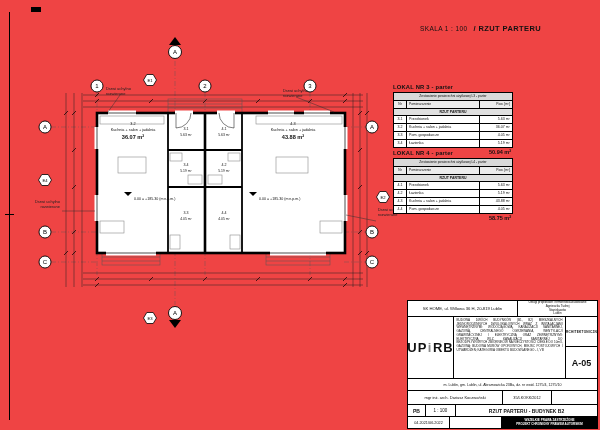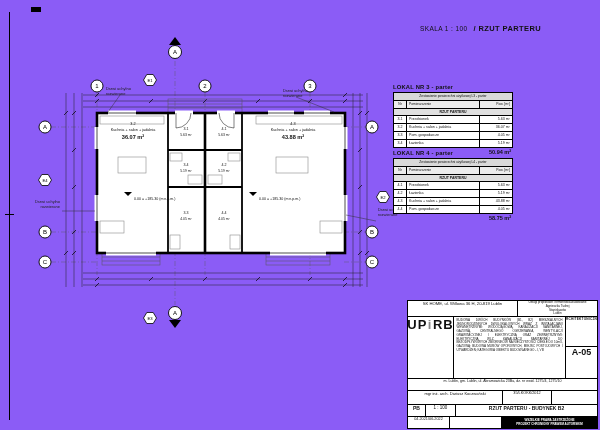--- a/index.html
+++ b/index.html
@@ -1,16 +1,16 @@
 <!DOCTYPE html>
 <html><head>
 <meta charset="utf-8">
 <style>
   html,body{margin:0;padding:0;background:#e8e8e8;}
-  .page{position:relative;width:600px;height:430px;background:#8b5cf6;font-family:"Liberation Sans",sans-serif;color:#111;overflow:hidden;}
+  .page{position:relative;width:600px;height:430px;background:#ef4444;font-family:"Liberation Sans",sans-serif;color:#111;overflow:hidden;}
   
   .hdr{position:absolute;left:420px;top:24px;display:flex;align-items:baseline;gap:6px;}
   .hdr .sc{font-size:6.5px;letter-spacing:.4px;}
   .hdr .tt{font-size:7.5px;font-weight:bold;letter-spacing:.4px;}
   
   .fold-line{position:absolute;left:9px;top:12px;width:0;height:408px;border-left:1px solid #000;}
   .fold-mark{position:absolute;left:31px;top:7px;width:10px;height:5px;background:#000;}
   .fold-tick{position:absolute;left:5px;top:214px;width:9px;height:1px;background:#000;}
   
   .note{position:absolute;font-size:4px;line-height:4.8px;color:#222;}
@@ -23,21 +23,21 @@
   .trow:first-child{border-top:none;}
   .thead{flex:1;background:#d9d9d9;text-align:center;padding:1.5px 2px;font-size:3.3px;}
   .thc{background:#ececec;font-size:3.3px;}
   .tsection{flex:1;background:#e0e0e0;font-weight:bold;text-align:center;padding:1px;font-size:3.5px;}
   .c-nr{width:12px;border-right:0.5px solid #000;text-align:center;padding:1.5px 0;}
   .c-nm{flex:1;border-right:0.5px solid #000;padding:1.5px 2px;}
   .c-ar{width:28px;text-align:right;padding:1.5px 2px;}
   .tbl-total{text-align:right;font-size:5.5px;font-weight:bold;margin-top:1.5px;padding-right:2px;}
   
   .titleblock{position:absolute;left:407px;top:300px;width:189px;height:127px;border:1px solid #000;background:#fff;}
-  .tb-cell{position:absolute;box-sizing:border-box;display:flex;justify-content:center;text-align:center;overflow:hidden;}
+  .tb-cell{position:absolute;box-sizing:border-box;display:flex;align-items:center;justify-content:center;text-align:center;overflow:hidden;}
   .br{border-right:0.7px solid #000;}
   .bb{border-bottom:0.7px solid #000;}
   .tb-company{font-size:4.2px;}
   .tb-designer{flex-direction:column;font-size:3.1px;line-height:3.8px;}
   .tb-logo{font-size:13px;font-weight:bold;letter-spacing:1px;}
   .tb-logo .li{color:#888;font-weight:bold;padding:0 .5px;}
   .tb-desc{font-size:3.05px;line-height:3.7px;text-align:justify;align-items:flex-start;padding:2px 2.5px;display:block;}
   .tb-branch{font-size:3.2px;font-weight:bold;letter-spacing:.2px;padding:0 1px;}
   .tb-drawno{font-size:9px;font-weight:bold;}
   .tb-loc{font-size:3.6px;}

